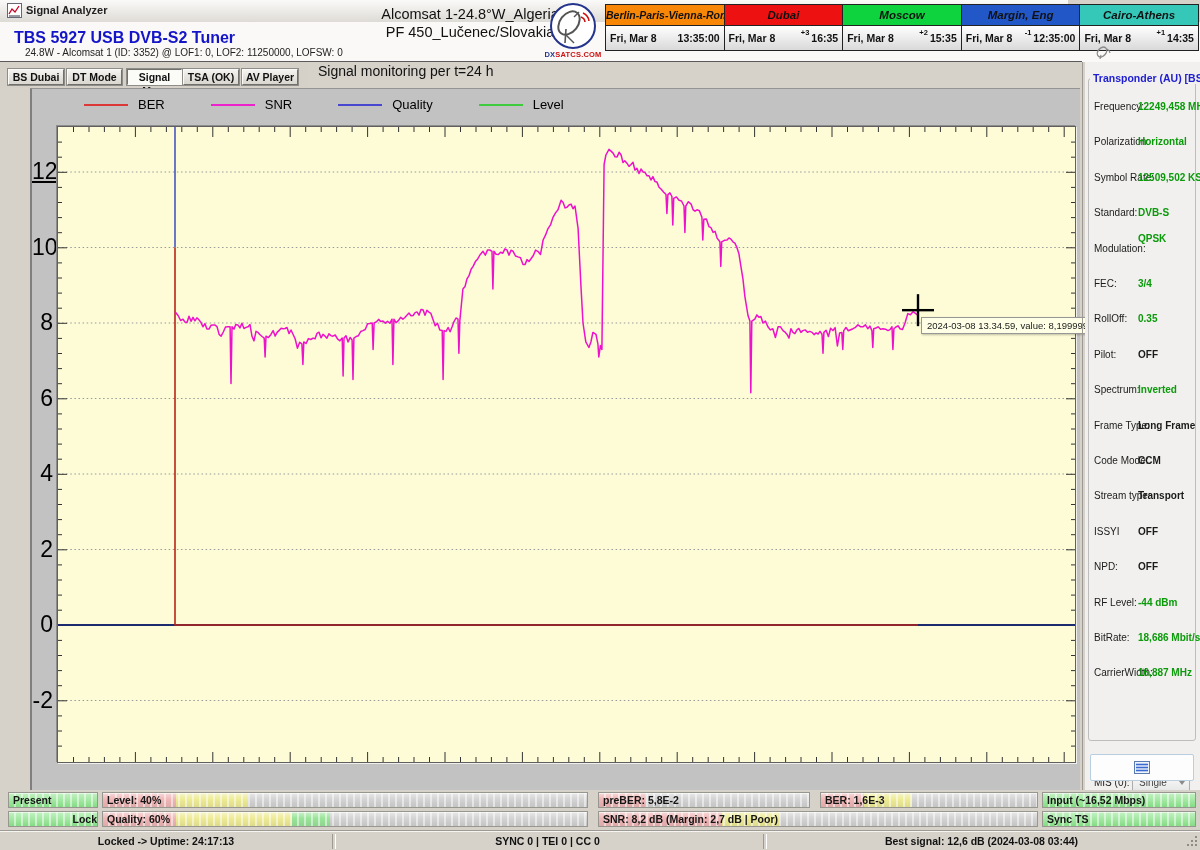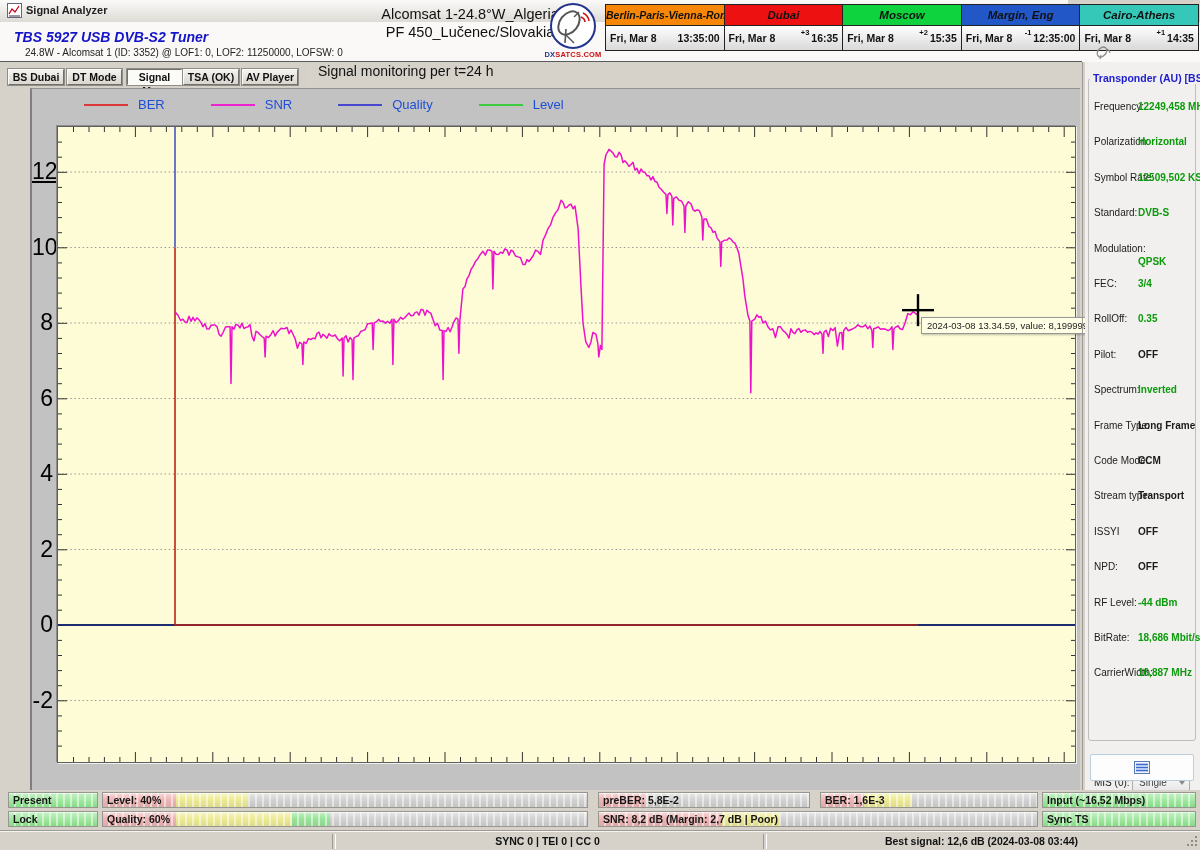--- a/index.html
+++ b/index.html
@@ -9,21 +9,21 @@
   .abs{position:absolute;}
 
   
   #titlebar{left:0;top:0;width:1068px;height:22px;
     background:linear-gradient(#fafaf9,#dedbd6);border-bottom:1px solid #b9b6b0;}
   #titlebar .ttext{position:absolute;left:26px;top:4px;font-size:11px;font-weight:bold;color:#222;}
   #app-icon{position:absolute;left:7px;top:3px;}
 
   
   #header{left:0;top:22px;width:1200px;height:40px;background:#faf9f7;}
-  #tuner-title{left:14px;top:29px;font-size:14px;font-weight:bold;color:#1414c8;font-style:italic;}
+  #tuner-title{left:14px;top:29px;font-size:16px;font-weight:bold;color:#1414c8;}
   #tuner-sub{left:25px;top:47px;font-size:10px;color:#222;}
   #center-head{left:330px;top:5px;width:280px;text-align:center;font-size:14.5px;color:#111;line-height:18px;}
   #monitor-label{left:318px;top:63px;font-size:14px;color:#111;}
 
   
   #logo{left:544px;top:3px;width:58px;height:60px;text-align:center;}
   #logo .ring{width:42px;height:42px;margin:0 auto;border:2px solid #24348c;border-radius:50%;background:#fff;position:relative;overflow:hidden;}
   #logo .brand{font-size:7.5px;font-weight:bold;letter-spacing:.2px;margin-top:1px;}
   #logo .brand .dx{color:#24348c;} #logo .brand .rest{color:#cc1111;}
 
@@ -48,21 +48,21 @@
      border:1px solid;border-color:#fbfbfa #70706c #70706c #fbfbfa;outline:1px solid #8f8d88;
      font-size:10.5px;font-weight:600;color:#111;text-align:center;line-height:14px;cursor:pointer;}
   .tabbtn.active{background:#fbfbf8;border-color:#70706c #fbfbfa #fbfbfa #70706c;}
 
   
   #chart-panel{left:30px;top:88px;width:1050px;height:702px;background:#c2c2c2;
      border-left:2px solid #7f7f7f;border-top:1px solid #949494;box-sizing:border-box;}
   #legend{position:absolute;left:52px;top:8px;display:flex;align-items:center;}
   .leg-item{display:flex;align-items:center;margin-right:46px;}
   .leg-line{width:44px;height:0;border-top:2px solid;}
-  .leg-lab{margin-left:10px;font-size:13px;color:#1d4ed8;}
+  .leg-lab{margin-left:10px;font-size:13px;color:#000000;}
   #plot{position:absolute;left:25px;top:37px;width:1017px;height:635px;background:#fdfcd7;
      border:1px solid #5f5f5f;box-sizing:content-box;box-shadow:1px 1px 0 #efefec,-1px -1px 0 #8d8d8d;}
   .ylab{position:absolute;width:21px;text-align:right;font-size:23px;color:#000;line-height:24px;}
   .grid{stroke:#9a9a9a;stroke-width:1;stroke-dasharray:1.5 2.6;}
   .tick{stroke:#333;stroke-width:1;}
   #tooltip{position:absolute;left:889px;top:228px;background:#ffffe6;border:1px solid #979797;
      font-size:9.5px;color:#222;padding:2px 5px;white-space:nowrap;box-shadow:1px 1px 2px rgba(0,0,0,.25);}
 
   
   #vdivider{left:1082px;top:62px;width:1px;height:728px;background:#9d9a94;}
@@ -465,21 +465,21 @@
   <div id="tp-rows">
       <div class="tp-label" style="top: 39px;">Frequency:</div>
       <div class="tp-value tp-green" style="top: 39px;">12249,458 MHz</div>
       <div class="tp-label" style="top: 74.4px;">Polarization:</div>
       <div class="tp-value tp-green" style="top: 74.4px;">Horizontal</div>
       <div class="tp-label" style="top: 109.8px;">Symbol Rate:</div>
       <div class="tp-value tp-green" style="top: 109.8px;">12509,502 KS/s</div>
       <div class="tp-label" style="top: 145.2px;">Standard:</div>
       <div class="tp-value tp-green" style="top: 145.2px;">DVB-S</div>
       <div class="tp-label" style="top: 180.6px;">Modulation:</div>
-      <div class="tp-value tp-green" style="top: 194px;">QPSK</div>
+      <div class="tp-value tp-green" style="top: 171px;">QPSK</div>
       <div class="tp-label" style="top: 216px;">FEC:</div>
       <div class="tp-value tp-green" style="top: 216px;">3/4</div>
       <div class="tp-label" style="top: 251.4px;">RollOff:</div>
       <div class="tp-value tp-green" style="top: 251.4px;">0.35</div>
       <div class="tp-label" style="top: 286.8px;">Pilot:</div>
       <div class="tp-value tp-black" style="top: 286.8px;">OFF</div>
       <div class="tp-label" style="top: 322.2px;">Spectrum:</div>
       <div class="tp-value tp-green" style="top: 322.2px;">Inverted</div>
       <div class="tp-label" style="top: 357.6px;">Frame Type:</div>
       <div class="tp-value tp-black" style="top: 357.6px;">Long Frame</div>
@@ -512,25 +512,26 @@
     </svg>
   </div>
 </div>
 
 <div class="abs" id="meters">
     <div class="meter" style="left: 8px; top: 2px; width: 90px; background-image: repeating-linear-gradient(90deg, rgba(255, 255, 255, 0) 0px, rgba(255, 255, 255, 0) 5px, rgba(255, 255, 255, 0.5) 5px, rgba(255, 255, 255, 0.5) 7px), linear-gradient(rgb(196, 242, 196), rgb(132, 220, 132));">Present</div>
     <div class="meter" style="left: 102px; top: 2px; width: 486px; background-image: repeating-linear-gradient(90deg, rgba(255, 255, 255, 0) 0px, rgba(255, 255, 255, 0) 5px, rgba(255, 255, 255, 0.5) 5px, rgba(255, 255, 255, 0.5) 7px), linear-gradient(rgba(255, 255, 255, 0.5), rgba(255, 255, 255, 0) 45%, rgba(0, 0, 0, 0.07)), linear-gradient(90deg, rgb(239, 182, 182) 0%, rgb(239, 182, 182) 15%, rgb(238, 235, 150) 15%, rgb(238, 235, 150) 30%, rgb(211, 211, 211) 30%, rgb(211, 211, 211) 100%);">Level: 40%</div>
     <div class="meter" style="left: 598px; top: 2px; width: 212px; background-image: repeating-linear-gradient(90deg, rgba(255, 255, 255, 0) 0px, rgba(255, 255, 255, 0) 5px, rgba(255, 255, 255, 0.5) 5px, rgba(255, 255, 255, 0.5) 7px), linear-gradient(rgba(255, 255, 255, 0.5), rgba(255, 255, 255, 0) 45%, rgba(0, 0, 0, 0.07)), linear-gradient(90deg, rgb(239, 182, 182) 0%, rgb(239, 182, 182) 22%, rgb(211, 211, 211) 22%, rgb(211, 211, 211) 100%);">preBER: 5,8E-2</div>
     <div class="meter" style="left: 820px; top: 2px; width: 218px; background-image: repeating-linear-gradient(90deg, rgba(255, 255, 255, 0) 0px, rgba(255, 255, 255, 0) 5px, rgba(255, 255, 255, 0.5) 5px, rgba(255, 255, 255, 0.5) 7px), linear-gradient(rgba(255, 255, 255, 0.5), rgba(255, 255, 255, 0) 45%, rgba(0, 0, 0, 0.07)), linear-gradient(90deg, rgb(239, 182, 182) 0%, rgb(239, 182, 182) 20%, rgb(238, 235, 150) 20%, rgb(238, 235, 150) 42%, rgb(211, 211, 211) 42%, rgb(211, 211, 211) 100%);">BER: 1,6E-3</div>
     <div class="meter" style="left: 1042px; top: 2px; width: 154px; background-image: repeating-linear-gradient(90deg, rgba(255, 255, 255, 0) 0px, rgba(255, 255, 255, 0) 5px, rgba(255, 255, 255, 0.5) 5px, rgba(255, 255, 255, 0.5) 7px), linear-gradient(rgb(196, 242, 196), rgb(132, 220, 132));">Input (~16,52 Mbps)</div>
-    <div class="meter" style="left: 8px; top: 21px; width: 90px; background-image: repeating-linear-gradient(90deg, rgba(255, 255, 255, 0) 0px, rgba(255, 255, 255, 0) 5px, rgba(255, 255, 255, 0.5) 5px, rgba(255, 255, 255, 0.5) 7px), linear-gradient(rgb(196, 242, 196), rgb(132, 220, 132));">Lock</div>
+    <div class="meter" style="left: 8px; top: 21px; width: 90px; background-image: repeating-linear-gradient(90deg, rgba(255, 255, 255, 0) 0px, rgba(255, 255, 255, 0) 5px, rgba(255, 255, 255, 0.5) 5px, rgba(255, 255, 255, 0.5) 7px), linear-gradient(rgb(196, 242, 196), rgb(132, 220, 132)); text-align: right;">Lock</div>
     <div class="meter" style="left: 102px; top: 21px; width: 486px; background-image: repeating-linear-gradient(90deg, rgba(255, 255, 255, 0) 0px, rgba(255, 255, 255, 0) 5px, rgba(255, 255, 255, 0.5) 5px, rgba(255, 255, 255, 0.5) 7px), linear-gradient(rgba(255, 255, 255, 0.5), rgba(255, 255, 255, 0) 45%, rgba(0, 0, 0, 0.07)), linear-gradient(90deg, rgb(239, 182, 182) 0%, rgb(239, 182, 182) 15%, rgb(238, 235, 150) 15%, rgb(238, 235, 150) 39%, rgb(154, 228, 154) 39%, rgb(154, 228, 154) 47%, rgb(211, 211, 211) 47%, rgb(211, 211, 211) 100%);">Quality: 60%</div>
     <div class="meter" style="left: 598px; top: 21px; width: 440px; background-image: repeating-linear-gradient(90deg, rgba(255, 255, 255, 0) 0px, rgba(255, 255, 255, 0) 5px, rgba(255, 255, 255, 0.5) 5px, rgba(255, 255, 255, 0.5) 7px), linear-gradient(rgba(255, 255, 255, 0.5), rgba(255, 255, 255, 0) 45%, rgba(0, 0, 0, 0.07)), linear-gradient(90deg, rgb(239, 182, 182) 0%, rgb(239, 182, 182) 28%, rgb(238, 235, 150) 28%, rgb(238, 235, 150) 41%, rgb(211, 211, 211) 41%, rgb(211, 211, 211) 100%);">SNR: 8,2 dB (Margin: 2,7 dB | Poor)</div>
     <div class="meter" style="left: 1042px; top: 21px; width: 154px; background-image: repeating-linear-gradient(90deg, rgba(255, 255, 255, 0) 0px, rgba(255, 255, 255, 0) 5px, rgba(255, 255, 255, 0.5) 5px, rgba(255, 255, 255, 0.5) 7px), linear-gradient(rgb(196, 242, 196), rgb(132, 220, 132));">Sync TS</div>
   </div>
 <div class="abs" id="statusline"></div>
 <div class="abs" id="statusbar">
   <div id="grip"></div>
+<div class="sb-cell" style="left: 0px; width: 332px;">Locked -&gt; Uptime: 24:17:13</div>
     <div class="sb-cell" style="left: 332px; width: 431px;">SYNC 0 | TEI 0 | CC 0</div>
     <div class="sb-sep" style="left: 332px;"></div>
     <div class="sb-cell" style="left: 763px; width: 437px;">Best signal: 12,6 dB (2024-03-08 03:44)</div>
     <div class="sb-sep" style="left: 763px;"></div>
   </div>
 
 </body></html>

